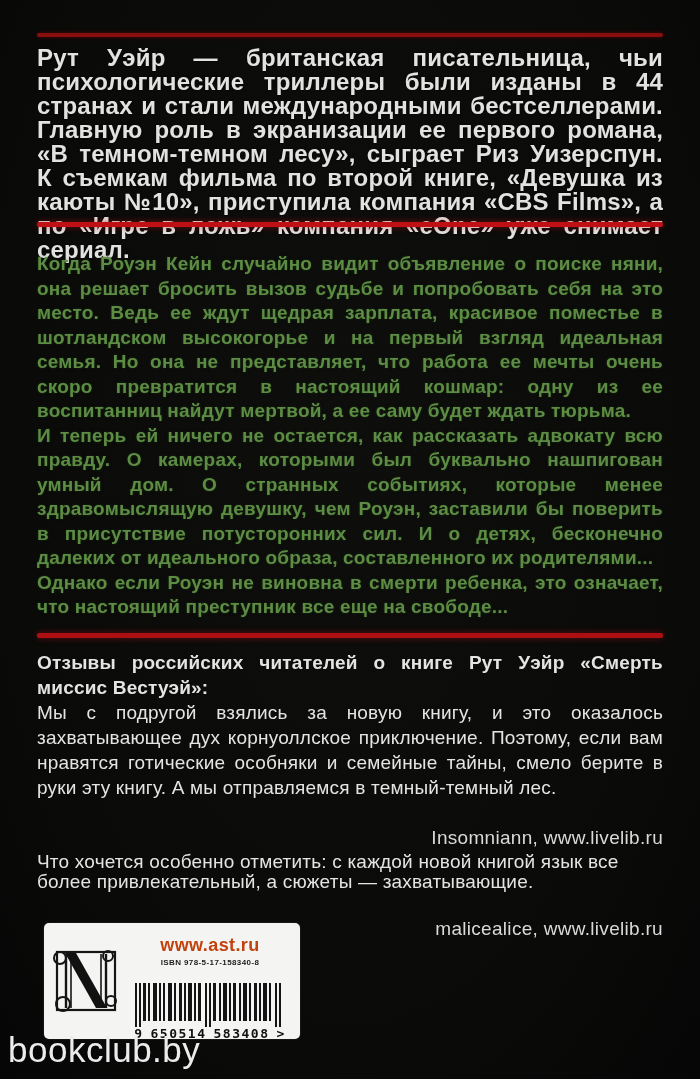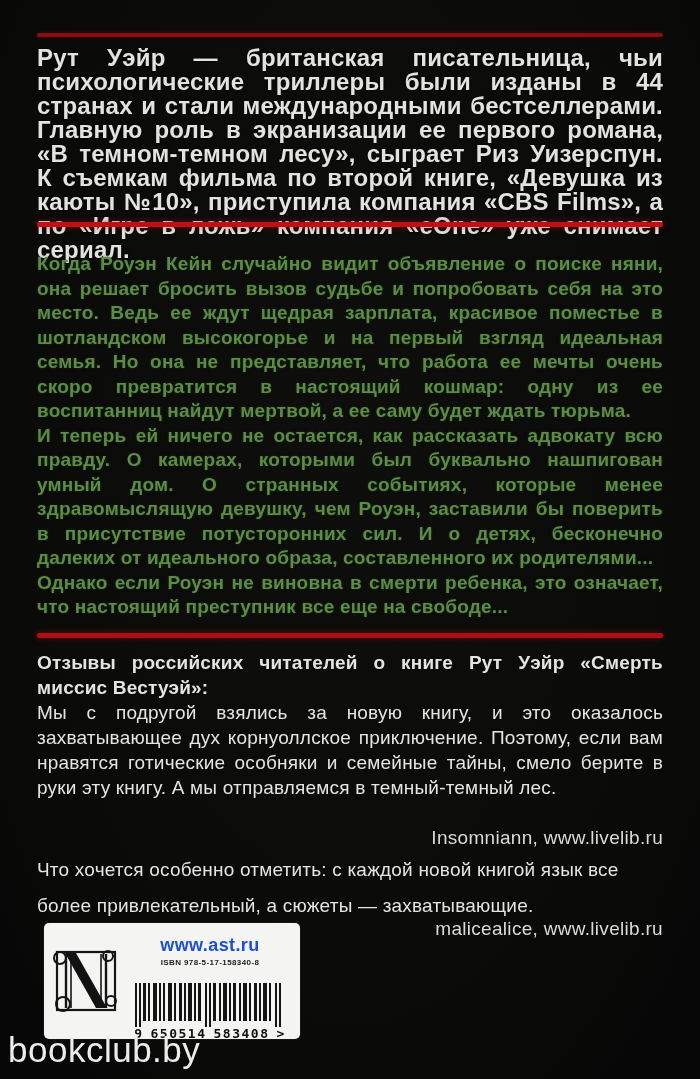--- a/index.html
+++ b/index.html
@@ -15,29 +15,29 @@
   .textblock{position:absolute;left:37px;width:626px;text-align:justify;}
   .textblock p{margin:0;}
   .bio{top:46px;color:#e2e2e0;font-size:24px;line-height:24px;font-weight:600;letter-spacing:.2px;
        text-shadow:0 0 2px rgba(0,0,0,.8);}
   .synopsis{top:252px;color:#5d8c44;font-size:19px;line-height:24.5px;font-weight:600;letter-spacing:.2px;
        text-shadow:0 0 3px rgba(30,60,15,.6);}
   .reviews{top:650px;color:#e4e4e2;font-size:19px;line-height:25px;letter-spacing:.2px;}
   .reviews .heading{font-weight:700;}
   .attrib{position:absolute;right:37px;color:#dadada;font-size:19px;letter-spacing:.3px;text-align:right;}
   .attrib1{top:806px;margin-top:21px;}
-  .quote2{top:852px;color:#e4e4e2;font-size:19px;line-height:36px;letter-spacing:.2px;text-align:left;}
+  .quote2{top:852px;color:#e4e4e2;font-size:19px;line-height:20px;letter-spacing:.2px;text-align:left;}
   .attrib2{top:918px;}
   .barcode-box{
     position:absolute;left:44px;top:923px;width:256px;height:116px;background:#f4f4f3;
     border-radius:5px;display:flex;align-items:center;box-shadow:0 0 2px rgba(255,255,255,.2);
   }
   .logo-wrap{width:84px;display:flex;justify-content:center;align-items:center;}
   .bc-col{flex:1;display:flex;flex-direction:column;align-items:center;padding-right:8px;}
-  .site{color:#1d4ed8;font-size:18px;font-weight:600;letter-spacing:.4px;margin:14px 0 2px 0;}
+  .site{color:#c2410c;font-size:18px;font-weight:600;letter-spacing:.4px;margin:14px 0 2px 0;}
   .isbn{color:#1c1c1c;font-size:8px;font-weight:700;letter-spacing:.4px;margin-bottom:16px;white-space:nowrap;}
   .bars{display:block;}
   .digits{display:flex;align-items:center;gap:7px;color:#111;
     font-family:"DejaVu Sans Mono", monospace;font-size:13px;font-weight:700;letter-spacing:1.5px;margin-top:-1px;}
   .watermark{position:absolute;left:8px;top:1030px;color:#ececec;font-size:35px;font-weight:400;letter-spacing:.5px;}
 </style>
 </head>
 <body>
 
 <div class="cover">

